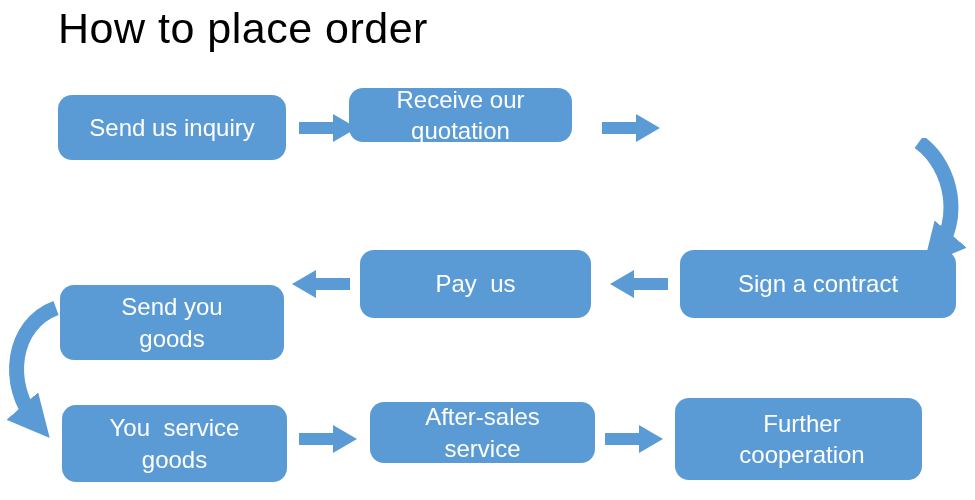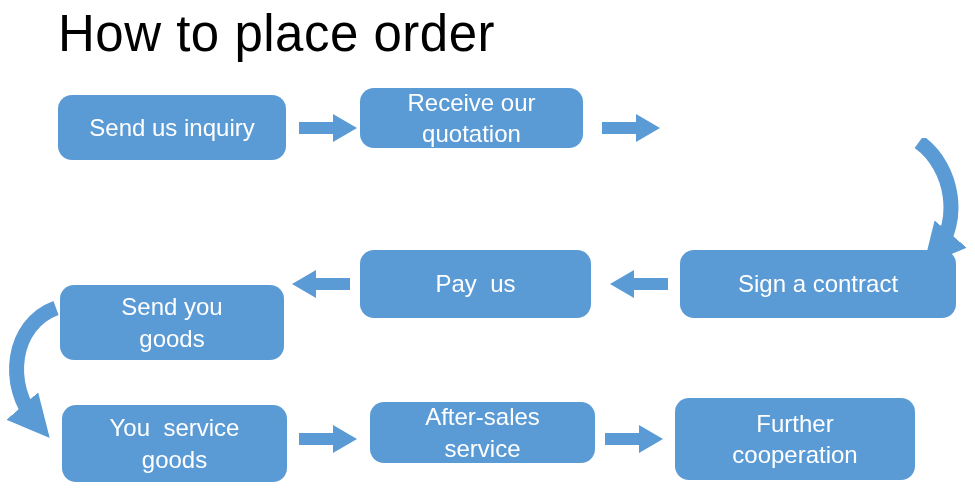--- a/index.html
+++ b/index.html
@@ -13,21 +13,21 @@
     width: 975px;
     height: 500px;
     background: #ffffff;
     overflow: hidden;
   }
   .title {
     position: absolute;
     left: 58px;
     top: 4px;
     margin: 0;
-    font-size: 51px;
+    font-size: 43px;
     font-weight: 400;
     color: #000000;
     letter-spacing: 0.5px;
   }
   .box {
     position: absolute;
     background: #5B9BD5;
     border-radius: 14px;
     display: flex;
     align-items: center;
@@ -39,30 +39,30 @@
   }
   .box .label {
     white-space: pre-wrap;
   }
   .arrow {
     position: absolute;
     display: block;
   }
   
   .b0 { left: 58px;  top: 95px;  width: 228px; height: 65px; justify-content: center; }
-  .b1 { left: 360px; top: 88px;  width: 223px; height: 60px; }
+  .b1 { left: 349px; top: 88px;  width: 223px; height: 54px; }
   .b2 { left: 668px; top: 90px;  width: 244px; height: 74px; }
   
   .b3 { left: 680px; top: 250px; width: 276px; height: 68px; }
   .b4 { left: 360px; top: 250px; width: 231px; height: 68px; }
   .b5 { left: 60px;  top: 245px; width: 224px; height: 75px; margin-top: 40px; }
   
   .b6 { left: 62px;  top: 405px; width: 225px; height: 77px; }
   .b7 { left: 370px; top: 402px; width: 225px; height: 61px; }
-  .b8 { left: 675px; top: 398px; width: 240px; height: 82px; }
+  .b8 { left: 675px; top: 398px; width: 240px; height: 82px; padding-left: 7px; }
   
   .a01 { left: 299px; top: 113px; }
   .a12 { left: 602px; top: 113px; }
   .a34 { left: 610px; top: 269px; }
   .a45 { left: 292px; top: 269px; }
   .a67 { left: 299px; top: 424px; }
   .a78 { left: 605px; top: 424px; }
   
   .c23 { left: 905px; top: 138px; }
   .c56 { left: 0px;   top: 300px; }

